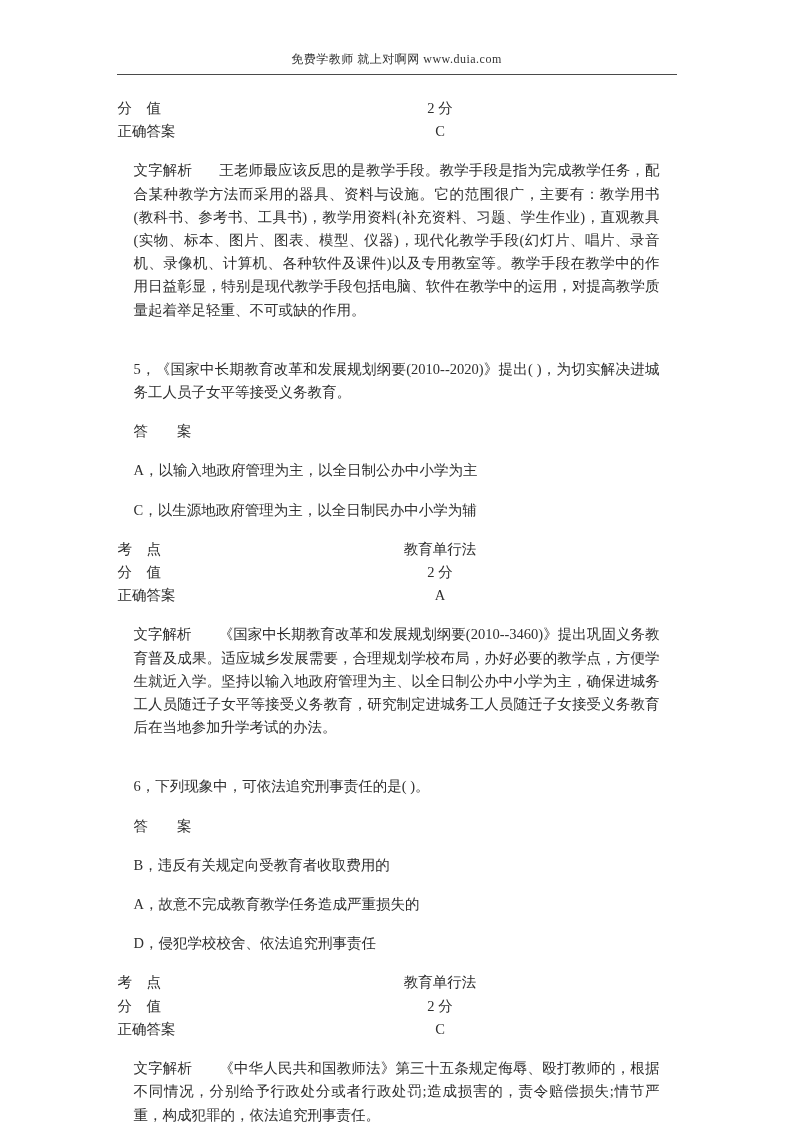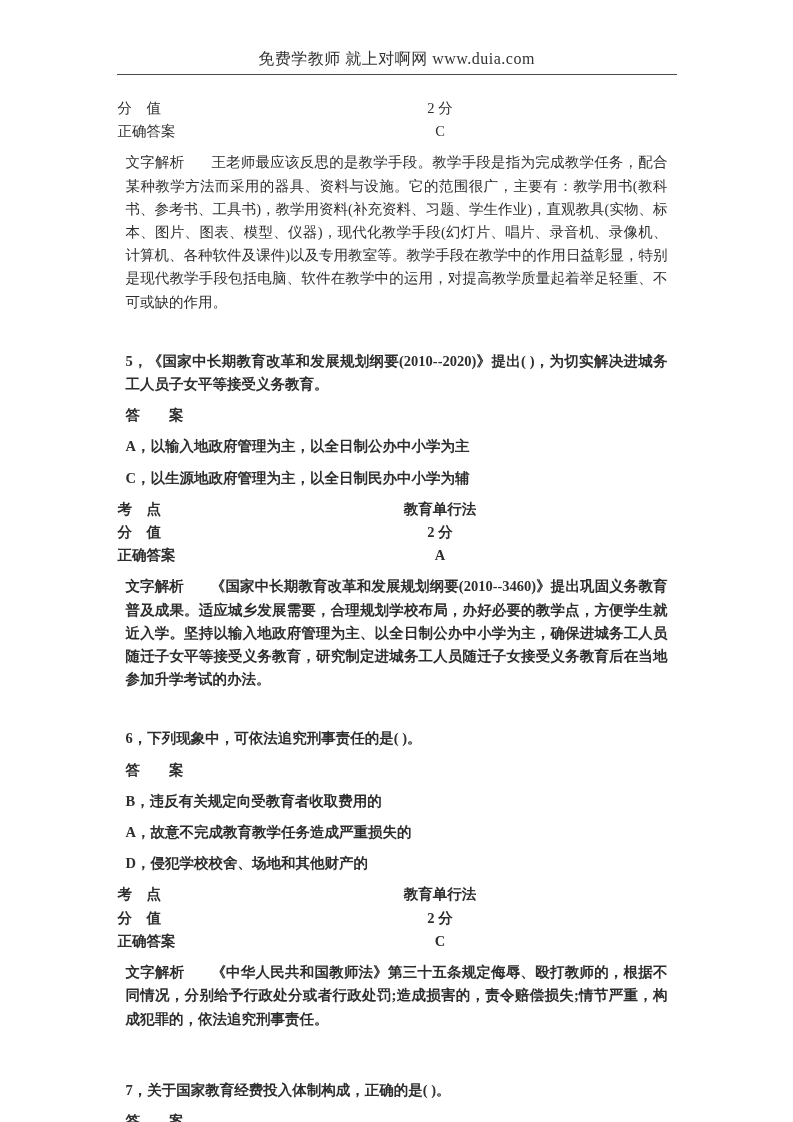--- a/index.html
+++ b/index.html
@@ -12,46 +12,45 @@
     background: #ffffff;
     overflow: hidden;
     font-family: "Liberation Serif", "DejaVu Serif", serif;
     color: #2e2e2e;
   }
   .page-header {
     padding-top: 50px;
     text-align: center;
   }
   .tagline {
-    font-size: 16px;
+    font-size: 12px;
     line-height: 18px;
     color: #333333;
     letter-spacing: 0.5px;
   }
   .header-rule {
     width: 560px;
     margin: 6px auto 0 auto;
     border: none;
     border-top: 1.7px solid #4a4a4a;
     height: 0;
   }
   .content {
     width: 558px;
     margin: 0 auto;
     padding-top: 22px;
     font-size: 14.5px;
     line-height: 23.2px;
     text-align: justify;
   }
   .para {
-    margin: 8px;
+    margin: 16px;
   }
   .block + .block {
     margin-top: 36px;
-    font-weight: bold;
   }
   .block:last-child {
     margin-top: 48px;
   }
   .row {
     display: flex;
   }
   .row .lbl {
     width: 87px;
     flex: none;
@@ -102,21 +101,21 @@
           <span class="lbl">正确答案</span>
           <span class="val">A</span>
         </div>
         <p class="para analysis"><span class="alabel">文字解析</span><span>《国家中长期教育改革和发展规划纲要(2010--3460)》提出巩固义务教育普及成果。适应城乡发展需要，合理规划学校布局，办好必要的教学点，方便学生就近入学。坚持以输入地政府管理为主、以全日制公办中小学为主，确保进城务工人员随迁子女平等接受义务教育，研究制定进城务工人员随迁子女接受义务教育后在当地参加升学考试的办法。</span></p>
       </section>
       <section class="block">
         <p class="para">6，下列现象中，可依法追究刑事责任的是( )。</p>
         <p class="para">答　　案</p>
         <p class="para">B，违反有关规定向受教育者收取费用的</p>
         <p class="para">A，故意不完成教育教学任务造成严重损失的</p>
-        <p class="para">D，侵犯学校校舍、场地和其他财产的</p>
+        <p class="para">D，侵犯学校校舍、依法追究刑事责任</p>
         <div class="row">
           <span class="lbl">考　点</span>
           <span class="val">教育单行法</span>
         </div>
         <div class="row">
           <span class="lbl">分　值</span>
           <span class="val">2 分</span>
         </div>
         <div class="row">
           <span class="lbl">正确答案</span>

